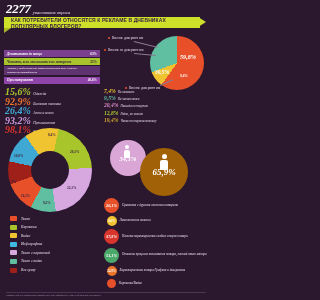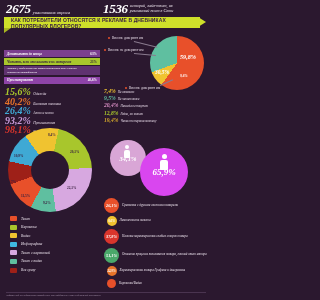--- a/index.html
+++ b/index.html
@@ -137,21 +137,21 @@
   .ltxt { font-size:3.6px; font-style:italic; color:#ece2ed; }
 
   
   .g-f {
     position:absolute; left:110px; top:140px; width:36px; height:36px;
     border-radius:50%; background:#d9a6d6;
     display:flex; align-items:center; justify-content:center;
   }
   .g-m {
     position:absolute; left:140px; top:148px; width:48px; height:48px;
-    border-radius:50%; background:#d946ef;
+    border-radius:50%; background:#a16207;
     display:flex; align-items:center; justify-content:center;
   }
   .g-f span { font-size:6.5px; font-weight:bold; font-style:italic; color:#fff; }
   .g-m span { font-size:9px; font-weight:bold; font-style:italic; color:#fff; }
   .person { position:absolute; }
   .p-head { border-radius:50%; background:#fff; }
   .p-body { background:#fff; }
   .pf { left:14px; top:5px; }
   .pm { left:20px; top:6px; }
 
@@ -175,26 +175,22 @@
     border-top:0.4px solid #4a3450; padding-top:1.5px;
   }
 </style>
 </head>
 <body>
 
 <div class="page">
 
   <div class="header">
     <div class="hdr-left hdr-left-row">
-      <span class="big-num">2675</span>
+      <span class="big-num">2277</span>
       <span class="hdr-sub">участников опроса</span>
-    </div>
-    <div class="hdr-right">
-      <span class="big-num">1536</span>
-      <span class="hdr-cap">историй, лайв-твит, ив рекламный пост в Сети</span>
     </div>
   </div>
 
   <div class="banner">
     <span class="banner-txt">КАК ПОТРЕБИТЕЛИ ОТНОСЯТСЯ К РЕКЛАМЕ В ДНЕВНИКАХ ПОПУЛЯРНЫХ БЛОГЕРОВ?</span>
   </div>
   <div class="banner-arrow"></div>
   <div class="banner-tail"></div>
 
   <div class="pie-wrap">
@@ -228,21 +224,21 @@
       <span class="bar-v">48,6%</span>
     </div>
   </div>
 
   <div class="plist">
     <div class="prow">
       <span class="pnum c-green">15,6%</span>
       <span class="ptxt">Одежда</span>
     </div>
     <div class="prow">
-      <span class="pnum c-orange">40,2%</span>
+      <span class="pnum c-orange">92,9%</span>
       <span class="ptxt">Бытовая техника</span>
     </div>
     <div class="prow">
       <span class="pnum c-blue">26,4%</span>
       <span class="ptxt">Авто и мото</span>
     </div>
     <div class="prow">
       <span class="pnum c-lilac">93,2%</span>
       <span class="ptxt">Путешествия</span>
     </div>

